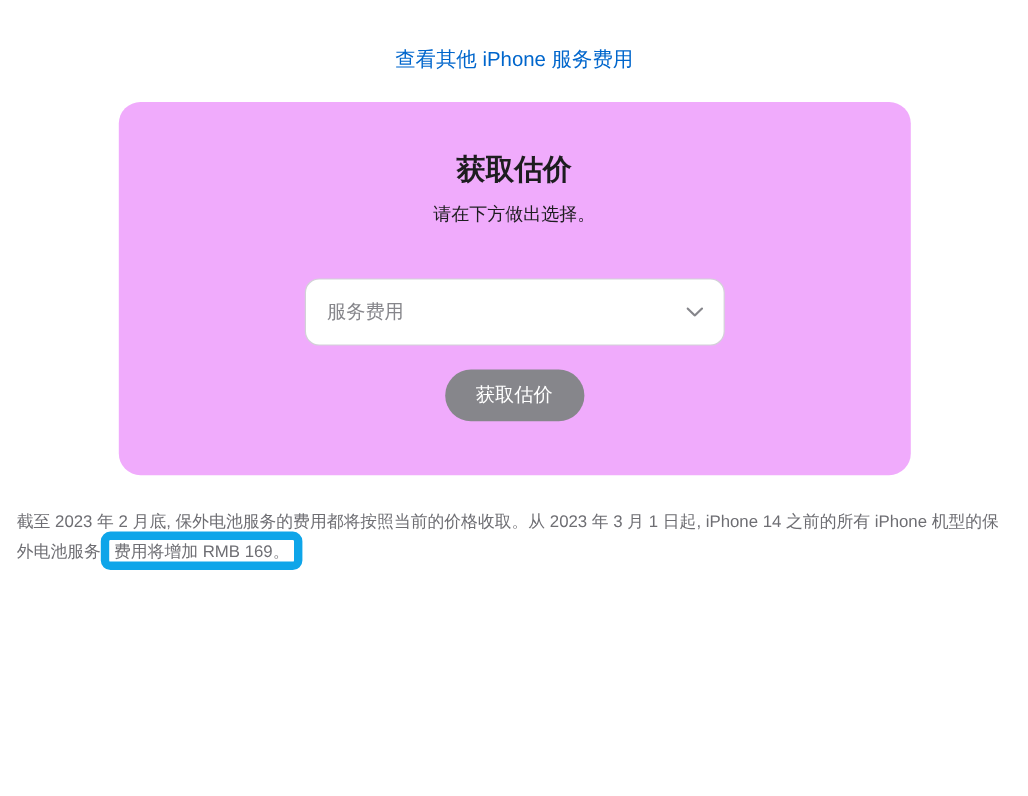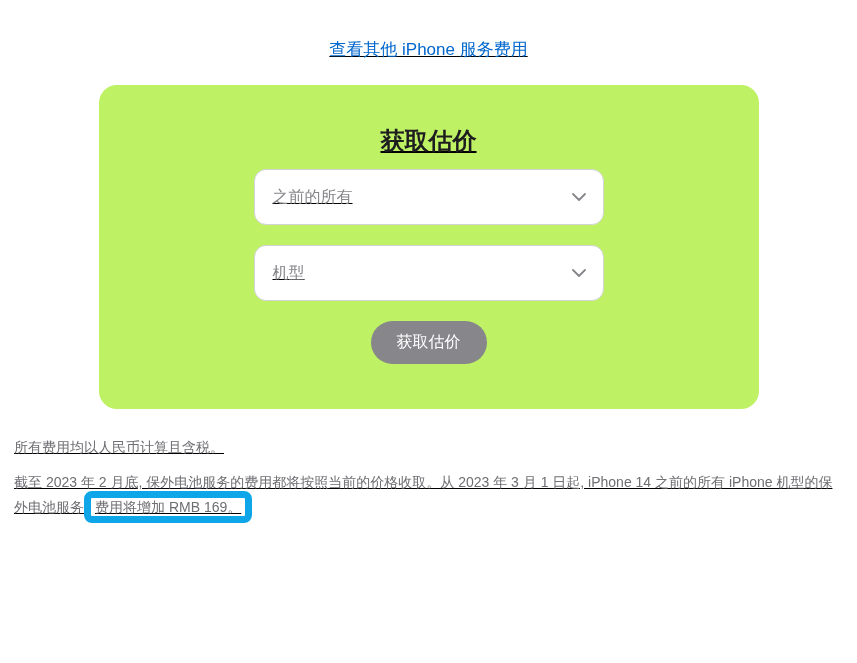--- a/index.html
+++ b/index.html
@@ -9,33 +9,32 @@
     }
     body {
       font-family: -apple-system, BlinkMacSystemFont, "SF Pro Text", "Helvetica Neue", Arial, sans-serif;
       background: #ffffff;
       width: 857px;
       height: 663px;
       overflow: hidden;
     }
     .container {
       width: 100%;
-      text-decoration: underline;
     }
     .top-link {
       text-align: center;
       padding: 38px 0 24px 0;
     }
     .top-link a {
       color: #0066cc;
       text-decoration: none;
       font-size: 17px;
     }
     .card {
-      background: #bef264;
+      background: #f0abfc;
       border-radius: 18px;
       width: 660px;
       margin: 0 auto;
       padding: 40px 60px 45px 60px;
       text-align: center;
     }
     .card-title {
       font-size: 24px;
       font-weight: 600;
       color: #1d1d1f;
@@ -119,49 +118,39 @@
 <body>
 
 <div class="container">
 
   <div class="top-link">
     <a href="#">查看其他 iPhone 服务费用</a>
   </div>
 
   <div class="card">
     <h2 class="card-title">获取估价</h2>
+    <p class="card-subtitle">请在下方做出选择。</p>
 
     <div class="select-wrapper">
       <div class="select-box">
-        <span>之前的所有</span>
-      </div>
-      <span class="chevron">
-        <svg width="14" height="8" viewBox="0 0 14 8">
-            <path d="M1 1 L7 7 L13 1" stroke="#86868b" stroke-width="1.8" fill="none" stroke-linecap="round" stroke-linejoin="round"></path>
-          </svg>
-      </span>
-    </div>
-
-    <div class="select-wrapper">
-      <div class="select-box">
-        <span>机型</span>
+        <span>服务费用</span>
       </div>
       <span class="chevron">
         <svg width="14" height="8" viewBox="0 0 14 8">
             <path d="M1 1 L7 7 L13 1" stroke="#86868b" stroke-width="1.8" fill="none" stroke-linecap="round" stroke-linejoin="round"></path>
           </svg>
       </span>
     </div>
 
 
+
     <div>
       <button class="submit-btn">获取估价</button>
     </div>
   </div>
 
   <div class="footer-notes">
-    <p>所有费用均以人民币计算且含税。</p>
     <p>
       <span>截至 2023 年 2 月底, 保外电池服务的费用都将按照当前的价格收取。从 2023 年 3 月 1 日起, iPhone 14 之前的所有 iPhone 机型的保外电池服务</span><span class="highlight">费用将增加 RMB 169。</span>
     </p>
   </div>
 
 </div>
 
 </body></html>

